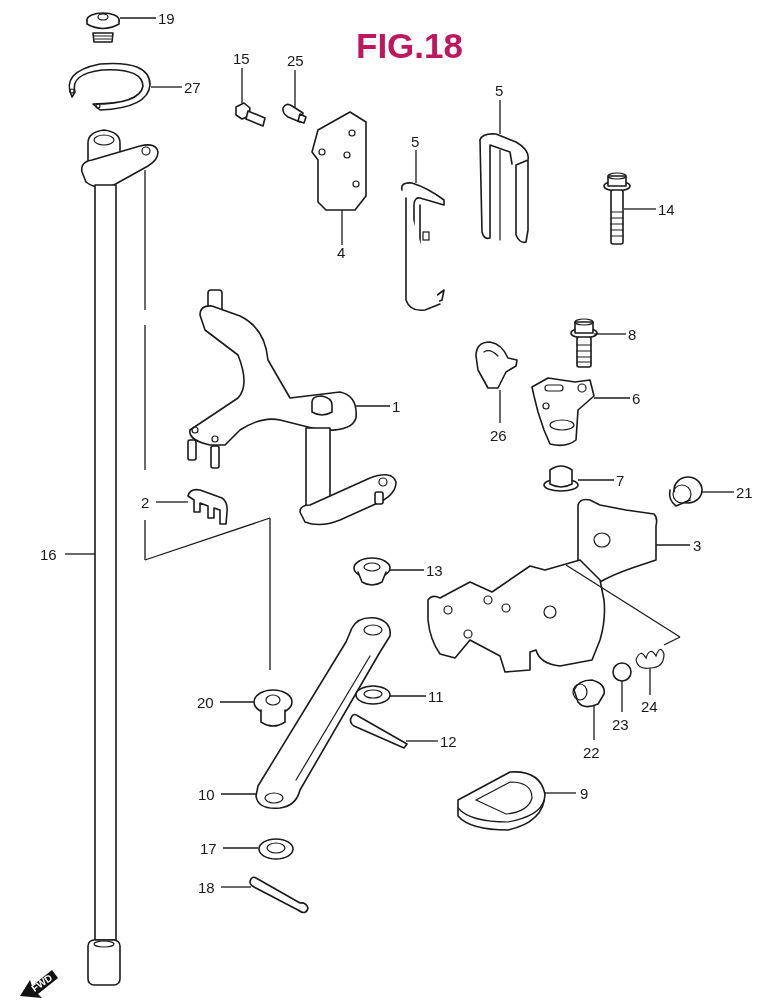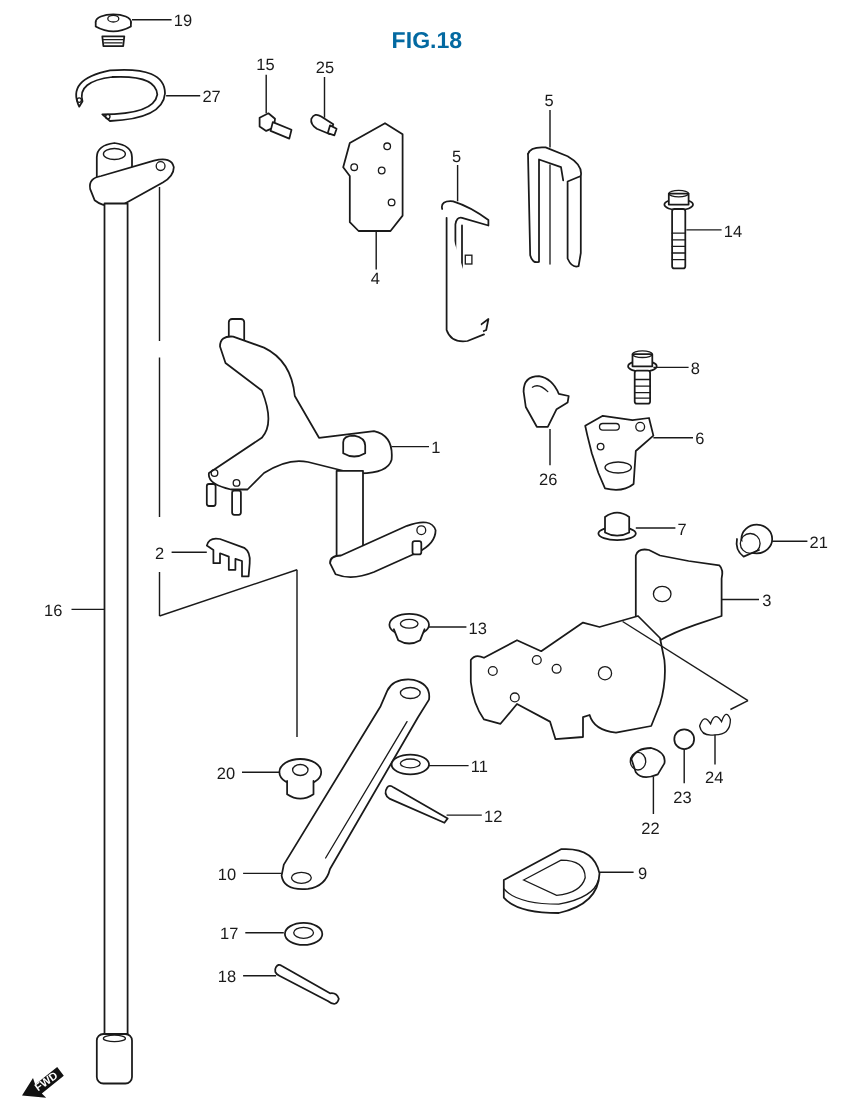--- a/index.html
+++ b/index.html
@@ -1,19 +1,19 @@
 <!DOCTYPE html>
 <html><head>
 <meta charset="utf-8">
 <style>
   html, body { margin: 0; padding: 0; background: #ffffff; }
   body { width: 768px; height: 1001px; overflow: hidden; position: relative;
          font-family: "Liberation Sans", sans-serif; }
-  #fig-title { position: absolute; left: 356px; top: 26px; font-size: 21px; font-weight: bold;
-               color: #0369a1; letter-spacing: 0px; font-family: "Liberation Sans", sans-serif; }
+  #fig-title { position: absolute; left: 356px; top: 26px; font-size: 35px; font-weight: bold;
+               color: #be185d; letter-spacing: 0px; font-family: "Liberation Sans", sans-serif; }
   svg#diagram { position: absolute; left: 0; top: 0; }
   .part { fill: #ffffff; stroke: #1a1a1a; stroke-width: 1.6; stroke-linejoin: round; stroke-linecap: round; }
   .thin { fill: none; stroke: #1a1a1a; stroke-width: 1.2; stroke-linecap: round; }
   .lead { fill: none; stroke: #1a1a1a; stroke-width: 1.3; }
   .callout { font-family: "Liberation Sans", sans-serif; font-size: 15px; fill: #1a1a1a; }
   .fwd-text { font-family: "Liberation Sans", sans-serif; font-size: 10px; font-weight: bold; fill: #ffffff; }
 </style>
 </head>
 <body>
 

